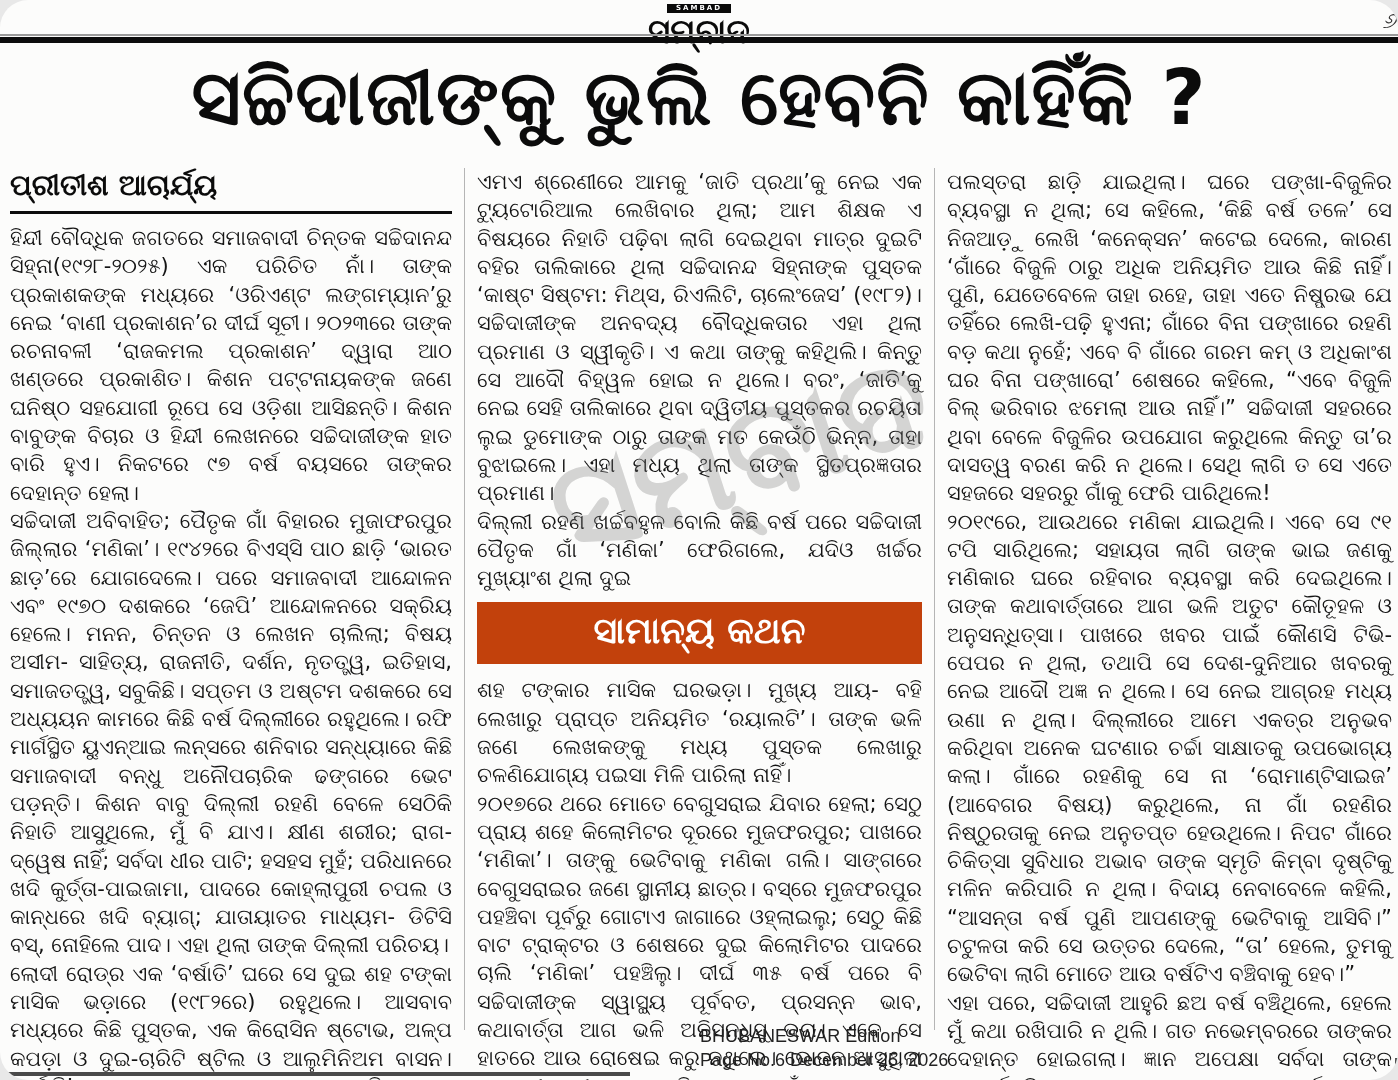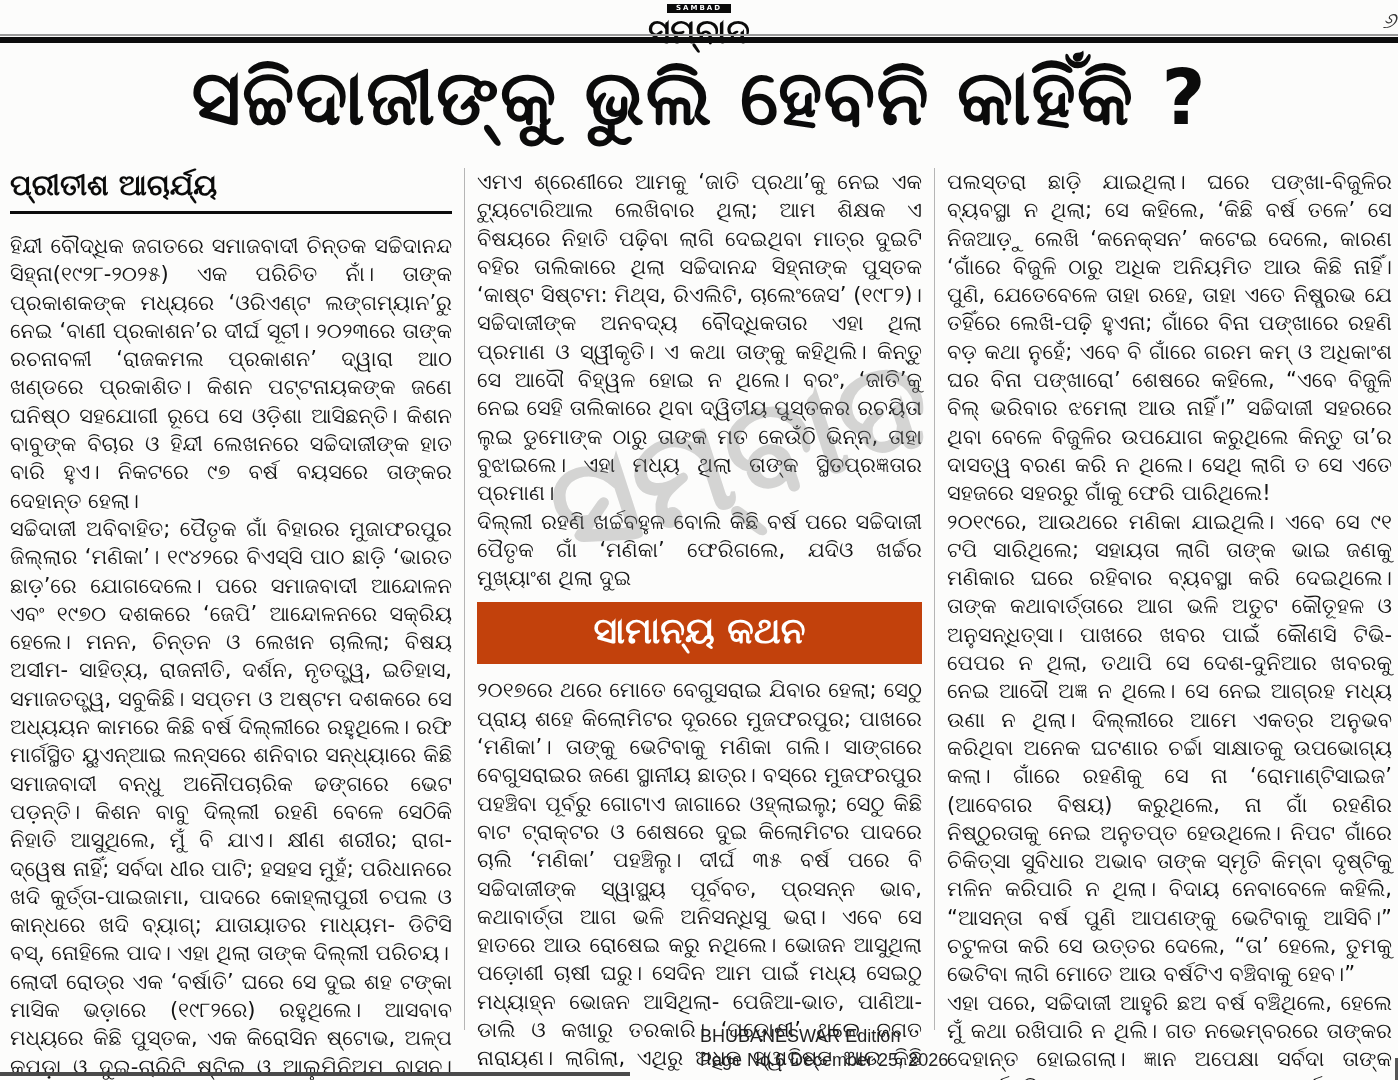--- a/index.html
+++ b/index.html
@@ -5,20 +5,21 @@
   * { margin:0; padding:0; box-sizing:border-box; }
   html,body { background:#e8e8e8; }
   .page {
     position:relative;
     width:1398px; height:1080px;
     margin:0 auto;
     background:#fcfcfb;
     color:#111;
     font-family:"DejaVu Sans", sans-serif;
     overflow:hidden;
+    border-radius:28px;
   }
   
   .masthead {
     position:absolute; top:4px; left:0; right:0;
     display:flex; justify-content:center;
   }
   .masthead-logo { text-align:center; line-height:1; }
   .masthead-topbar {
     display:block; margin:0 auto 1px auto;
     background:#0a0a0a; color:#fff;
@@ -51,21 +52,21 @@
     display:flex;
   }
   .col { text-align:justify; }
   .col p { font-size:21px; line-height:28.3px; color:#141414; }
   .col-left  { width:455px; padding-right:12px; border-right:1px solid #b5b5b5; }
   .col-mid   { width:470px; padding:0 12px; border-right:1px solid #b5b5b5; position:relative; }
   .col-right { flex:1; padding-left:12px; }
   
   .byline {
     font-size:29px; font-weight:800; color:#0b0b0b;
-    padding-bottom:8px; margin-bottom:18px;
+    padding-bottom:8px; margin-bottom:10px;
     border-bottom:3px solid #0c0c0c;
     text-align:left;
   }
   
   .section-box {
     background:#c2410c; color:#fff;
     text-align:center;
     font-size:36px; font-weight:800;
     padding:8px 0 12px 0;
     margin:10px 0 12px 0;
@@ -127,20 +128,21 @@
       <p>ସଚ୍ଚିଦାଜୀ ଅବିବାହିତ; ପୈତୃକ ଗାଁ ବିହାରର ମୁଜାଫରପୁର ଜିଲ୍ଲାର ‘ମଣିକା’। ୧୯୪୨ରେ ବିଏସ୍ସି ପାଠ ଛାଡ଼ି ‘ଭାରତ ଛାଡ଼’ରେ ଯୋଗଦେଲେ। ପରେ ସମାଜବାଦୀ ଆନ୍ଦୋଳନ ଏବଂ ୧୯୭୦ ଦଶକରେ ‘ଜେପି’ ଆନ୍ଦୋଳନରେ ସକ୍ରିୟ ହେଲେ। ମନନ, ଚିନ୍ତନ ଓ ଲେଖନ ଚାଲିଲା; ବିଷୟ ଅସୀମ- ସାହିତ୍ୟ, ରାଜନୀତି, ଦର୍ଶନ, ନୃତତ୍ତ୍ୱ, ଇତିହାସ, ସମାଜତତ୍ତ୍ୱ, ସବୁକିଛି। ସପ୍ତମ ଓ ଅଷ୍ଟମ ଦଶକରେ ସେ ଅଧ୍ୟୟନ କାମରେ କିଛି ବର୍ଷ ଦିଲ୍ଲୀରେ ରହୁଥିଲେ। ରଫି ମାର୍ଗସ୍ଥିତ ୟୁଏନ୍ଆଇ ଲନ୍ସରେ ଶନିବାର ସନ୍ଧ୍ୟାରେ କିଛି ସମାଜବାଦୀ ବନ୍ଧୁ ଅନୌପଚାରିକ ଢଙ୍ଗରେ ଭେଟ ପଡ଼ନ୍ତି। କିଶନ ବାବୁ ଦିଲ୍ଲୀ ରହଣି ବେଳେ ସେଠିକି ନିହାତି ଆସୁଥିଲେ, ମୁଁ ବି ଯାଏ। କ୍ଷୀଣ ଶରୀର; ରାଗ-ଦ୍ୱେଷ ନାହିଁ; ସର୍ବଦା ଧୀର ପାଟି; ହସହସ ମୁହଁ; ପରିଧାନରେ ଖଦି କୁର୍ତ୍ତା-ପାଇଜାମା, ପାଦରେ କୋହ୍ଲାପୁରୀ ଚପଲ ଓ କାନ୍ଧରେ ଖଦି ବ୍ୟାଗ୍; ଯାତାୟାତର ମାଧ୍ୟମ- ଡିଟିସି ବସ୍, ନୋହିଲେ ପାଦ। ଏହା ଥିଲା ତାଙ୍କ ଦିଲ୍ଲୀ ପରିଚୟ।</p>
       <p>ଲୋଦୀ ରୋଡ୍ର ଏକ ‘ବର୍ଷାତି’ ଘରେ ସେ ଦୁଇ ଶହ ଟଙ୍କା ମାସିକ ଭଡ଼ାରେ (୧୯୮୨ରେ) ରହୁଥିଲେ। ଆସବାବ ମଧ୍ୟରେ କିଛି ପୁସ୍ତକ, ଏକ କିରୋସିନ ଷ୍ଟୋଭ, ଅଳ୍ପ କପଡ଼ା ଓ ଦୁଇ-ଚାରିଟି ଷ୍ଟିଲ ଓ ଆଲୁମିନିଅମ ବାସନ। ‘ବର୍ଷାତି’ର ଏକମାତ୍ର ରୁମ୍ରେ ନା ଶୋଇବା ଲାଗି ଖଟ, ନା ପଢ଼ିବା ଲାଗି ଟେବୁଲ-ଚେୟାର। ସବୁଯାକ ପଠନ-ପାଠନ କାମ ଚାଲେ ବିଭିନ୍ନ ଲାଇବ୍ରେରିରେ ଓ ଖାତା-କଲମରେ। ଥରେ କହିଲେ ଯେ ପୂର୍ବ ଦିନ ଘରେ ଚୋର ପଶିଥିଲା। ହେଲେ ଘରେ ତା’ର ଚୋରିଯୋଗ୍ୟ ଏକମାତ୍ର ବସ୍ତୁ ଥିଲା ‘ତାଲା’। କିନ୍ତୁ ଘରେ ପଶିବା ଲାଗି ସେ ତାଲାକୁ ଭାଙ୍ଗି ସାରିଥିଲା; ତେଣୁ ଚଟାଣରେ ବହିମାନଙ୍କୁ</p>
     </div>
 
     <div class="col col-mid">
       <p>ଏମଏ ଶ୍ରେଣୀରେ ଆମକୁ ‘ଜାତି ପ୍ରଥା’କୁ ନେଇ ଏକ ଟ୍ୟୁଟୋରିଆଲ ଲେଖିବାର ଥିଲା; ଆମ ଶିକ୍ଷକ ଏ ବିଷୟରେ ନିହାତି ପଢ଼ିବା ଲାଗି ଦେଇଥିବା ମାତ୍ର ଦୁଇଟି ବହିର ତାଲିକାରେ ଥିଲା ସଚ୍ଚିଦାନନ୍ଦ ସିହ୍ନାଙ୍କ ପୁସ୍ତକ ‘କାଷ୍ଟ ସିଷ୍ଟମ: ମିଥ୍ସ, ରିଏଲିଟି, ଚାଲେଂଜେସ’ (୧୯୮୨)। ସଚ୍ଚିଦାଜୀଙ୍କ ଅନବଦ୍ୟ ବୌଦ୍ଧିକତାର ଏହା ଥିଲା ପ୍ରମାଣ ଓ ସ୍ୱୀକୃତି। ଏ କଥା ତାଙ୍କୁ କହିଥିଲି। କିନ୍ତୁ ସେ ଆଦୌ ବିହ୍ୱଳ ହୋଇ ନ ଥିଲେ। ବରଂ, ‘ଜାତି’କୁ ନେଇ ସେହି ତାଲିକାରେ ଥିବା ଦ୍ୱିତୀୟ ପୁସ୍ତକର ରଚୟିତା ଲୁଇ ଡୁମୋଙ୍କ ଠାରୁ ତାଙ୍କ ମତ କେଉଁଠି ଭିନ୍ନ, ତାହା ବୁଝାଇଲେ। ଏହା ମଧ୍ୟ ଥିଲା ତାଙ୍କ ସ୍ଥିତପ୍ରଜ୍ଞତାର ପ୍ରମାଣ।</p>
       <p>ଦିଲ୍ଲୀ ରହଣି ଖର୍ଚ୍ଚବହୁଳ ବୋଲି କିଛି ବର୍ଷ ପରେ ସଚ୍ଚିଦାଜୀ ପୈତୃକ ଗାଁ ‘ମଣିକା’ ଫେରିଗଲେ, ଯଦିଓ ଖର୍ଚ୍ଚର ମୁଖ୍ୟାଂଶ ଥିଲା ଦୁଇ</p>
       <div class="section-box">
         <span>ସାମାନ୍ୟ କଥନ</span>
       </div>
+      <p>ଶହ ଟଙ୍କାର ମାସିକ ଘରଭଡ଼ା। ମୁଖ୍ୟ ଆୟ- ବହି ଲେଖାରୁ ପ୍ରାପ୍ତ ଅନିୟମିତ ‘ରୟାଲଟି’। ତାଙ୍କ ଭଳି ଜଣେ ଲେଖକଙ୍କୁ ମଧ୍ୟ ପୁସ୍ତକ ଲେଖାରୁ ଚଳଣିଯୋଗ୍ୟ ପଇସା ମିଳି ପାରିଲା ନାହିଁ।</p>
       <p>୨୦୧୭ରେ ଥରେ ମୋତେ ବେଗୁସରାଇ ଯିବାର ହେଲା; ସେଠୁ ପ୍ରାୟ ଶହେ କିଲୋମିଟର ଦୂରରେ ମୁଜଫରପୁର; ପାଖରେ ‘ମଣିକା’। ତାଙ୍କୁ ଭେଟିବାକୁ ମଣିକା ଗଲି। ସାଙ୍ଗରେ ବେଗୁସରାଇର ଜଣେ ସ୍ଥାନୀୟ ଛାତ୍ର। ବସ୍ରେ ମୁଜଫରପୁର ପହଞ୍ଚିବା ପୂର୍ବରୁ ଗୋଟାଏ ଜାଗାରେ ଓହ୍ଲାଇଲୁ; ସେଠୁ କିଛି ବାଟ ଟ୍ରାକ୍ଟର ଓ ଶେଷରେ ଦୁଇ କିଲୋମିଟର ପାଦରେ ଚାଲି ‘ମଣିକା’ ପହଞ୍ଚିଲୁ। ଦୀର୍ଘ ୩୫ ବର୍ଷ ପରେ ବି ସଚ୍ଚିଦାଜୀଙ୍କ ସ୍ୱାସ୍ଥ୍ୟ ପୂର୍ବବତ, ପ୍ରସନ୍ନ ଭାବ, କଥାବାର୍ତ୍ତା ଆଗ ଭଳି ଅନିସନ୍ଧିସୁ ଭରା। ଏବେ ସେ ହାତରେ ଆଉ ରୋଷେଇ କରୁ ନଥିଲେ। ଭୋଜନ ଆସୁଥିଲା ପଡ଼ୋଶୀ ଚାଷୀ ଘରୁ। ସେଦିନ ଆମ ପାଇଁ ମଧ୍ୟ ସେଇଠୁ ମଧ୍ୟାହ୍ନ ଭୋଜନ ଆସିଥିଲା- ପେଜିଆ-ଭାତ, ପାଣିଆ-ଡାଲି ଓ କଖାରୁ ତରକାରି। ‘ପଡ଼ୋଶୀ’ ଥିଲେ ଜଗତ ନାରାୟଣ। ଲାଗିଲା, ଏଥିରୁ ଅଧିକ ସ୍ୱାଦିଷ୍ଟ ଆଉ କିଛି ଥାଇ ନ ପାରେ। ସେ ରହୁଥିବା ଘରର</p>
     </div>
 
     <div class="col col-right">
       <p>ପଲସ୍ତରା ଛାଡ଼ି ଯାଇଥିଲା। ଘରେ ପଙ୍ଖା-ବିଜୁଳିର ବ୍ୟବସ୍ଥା ନ ଥିଲା; ସେ କହିଲେ, ‘କିଛି ବର୍ଷ ତଳେ’ ସେ ନିଜଆଡ଼ୁ ଲେଖି ‘କନେକ୍ସନ’ କଟେଇ ଦେଲେ, କାରଣ ‘ଗାଁରେ ବିଜୁଳି ଠାରୁ ଅଧିକ ଅନିୟମିତ ଆଉ କିଛି ନାହିଁ। ପୁଣି, ଯେତେବେଳେ ତାହା ରହେ, ତାହା ଏତେ ନିଷ୍ପ୍ରଭ ଯେ ତହିଁରେ ଲେଖି-ପଢ଼ି ହୁଏନା; ଗାଁରେ ବିନା ପଙ୍ଖାରେ ରହଣି ବଡ଼ କଥା ନୁହେଁ; ଏବେ ବି ଗାଁରେ ଗରମ କମ୍ ଓ ଅଧିକାଂଶ ଘର ବିନା ପଙ୍ଖାରୋ’ ଶେଷରେ କହିଲେ, “ଏବେ ବିଜୁଳି ବିଲ୍ ଭରିବାର ଝମେଲା ଆଉ ନାହିଁ।” ସଚ୍ଚିଦାଜୀ ସହରରେ ଥିବା ବେଳେ ବିଜୁଳିର ଉପଯୋଗ କରୁଥିଲେ କିନ୍ତୁ ତା’ର ଦାସତ୍ୱ ବରଣ କରି ନ ଥିଲେ। ସେଥି ଲାଗି ତ ସେ ଏତେ ସହଜରେ ସହରରୁ ଗାଁକୁ ଫେରି ପାରିଥିଲେ!</p>
       <p>୨୦୧୯ରେ, ଆଉଥରେ ମଣିକା ଯାଇଥିଲି। ଏବେ ସେ ୯୧ ଟପି ସାରିଥିଲେ; ସହାୟତା ଲାଗି ତାଙ୍କ ଭାଇ ଜଣକୁ ମଣିକାର ଘରେ ରହିବାର ବ୍ୟବସ୍ଥା କରି ଦେଇଥିଲେ। ତାଙ୍କ କଥାବାର୍ତ୍ତାରେ ଆଗ ଭଳି ଅତୁଟ କୌତୂହଳ ଓ ଅନୁସନ୍ଧିତ୍ସା। ପାଖରେ ଖବର ପାଇଁ କୌଣସି ଟିଭି-ପେପର ନ ଥିଲା, ତଥାପି ସେ ଦେଶ-ଦୁନିଆର ଖବରକୁ ନେଇ ଆଦୌ ଅଜ୍ଞ ନ ଥିଲେ। ସେ ନେଇ ଆଗ୍ରହ ମଧ୍ୟ ଉଣା ନ ଥିଲା। ଦିଲ୍ଲୀରେ ଆମେ ଏକତ୍ର ଅନୁଭବ କରିଥିବା ଅନେକ ଘଟଣାର ଚର୍ଚ୍ଚା ସାକ୍ଷାତକୁ ଉପଭୋଗ୍ୟ କଲା। ଗାଁରେ ରହଣିକୁ ସେ ନା ‘ରୋମାଣ୍ଟିସାଇଜ’ (ଆବେଗର ବିଷୟ) କରୁଥିଲେ, ନା ଗାଁ ରହଣିର ନିଷ୍ଠୁରତାକୁ ନେଇ ଅନୁତପ୍ତ ହେଉଥିଲେ। ନିପଟ ଗାଁରେ ଚିକିତ୍ସା ସୁବିଧାର ଅଭାବ ତାଙ୍କ ସ୍ମୃତି କିମ୍ବା ଦୃଷ୍ଟିକୁ ମଳିନ କରିପାରି ନ ଥିଲା। ବିଦାୟ ନେବାବେଳେ କହିଲି, “ଆସନ୍ତା ବର୍ଷ ପୁଣି ଆପଣଙ୍କୁ ଭେଟିବାକୁ ଆସିବି।” ଚଟୁଳତା କରି ସେ ଉତ୍ତର ଦେଲେ, “ତା’ ହେଲେ, ତୁମକୁ ଭେଟିବା ଲାଗି ମୋତେ ଆଉ ବର୍ଷଟିଏ ବଞ୍ଚିବାକୁ ହେବ।”</p>
       <p>ଏହା ପରେ, ସଚ୍ଚିଦାଜୀ ଆହୁରି ଛଅ ବର୍ଷ ବଞ୍ଚିଥିଲେ, ହେଲେ ମୁଁ କଥା ରଖିପାରି ନ ଥିଲି। ଗତ ନଭେମ୍ବରରେ ତାଙ୍କର ଦେହାନ୍ତ ହୋଇଗଲା। ଜ୍ଞାନ ଅପେକ୍ଷା ସର୍ବଦା ତାଙ୍କ ଅନ୍ତର୍ଦୃଷ୍ଟି ଆମକୁ ଆକୃଷ୍ଟ କରୁଥିଲା; ସର୍ବଦା ଆମ ଦୃଷ୍ଟିରେ ସେ କିଛି ନା କିଛି ଯୋଡ଼ୁଥିଲେ; ନିରନ୍ତର ବିସ୍ତାରିତ ହେବା ଲାଗି ବାଟ କଢ଼ାଉଥିଲେ। ଏହା ଥିଲା ତାଙ୍କ ‘ସଚ୍ଚିଦାଜୀ’ ହେବା ପଛର ବିଶେଷତ୍ୱ!</p>
 
     </div>
 

